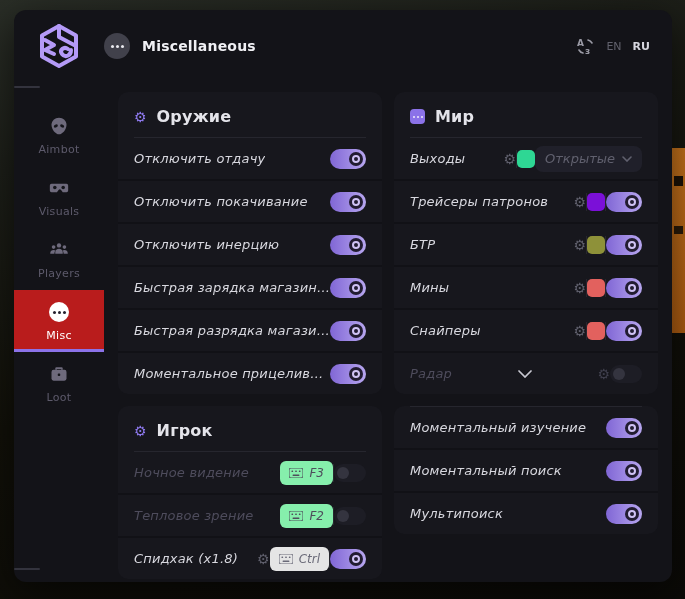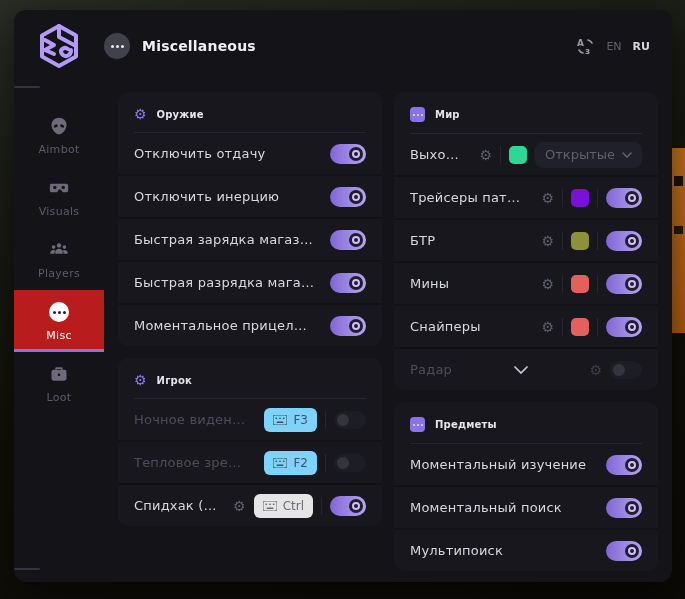--- a/index.html
+++ b/index.html
@@ -53,29 +53,29 @@
     display:flex;align-items:center;justify-content:center;}
   .misc-ic .tridots{color:#24202e;}
   .sb-icon{display:flex;height:20px;align-items:center;}
 
   
   .content{flex:1;min-width:0;display:grid;grid-template-columns:1fr 1fr;
     gap:12px 12px;padding:10px 14px 0 14px;align-content:start;}
   .col{display:flex;flex-direction:column;gap:12px;min-width:0;}
   .card{background:#17171d;border-radius:10px;overflow:hidden;}
   .card-head{display:flex;align-items:center;gap:10px;padding:15px 16px 11px;}
-  .card-title{color:#e4e4ea;font-size:10px;font-weight:bold;letter-spacing:.2px;}
+  .card-title{color:#e4e4ea;font-size:16px;font-weight:bold;letter-spacing:.2px;}
   .gear{font-size:14px;line-height:1;color:#5f5f6c;}
   .gear.purple{color:#8f7af0;}
   .gear.btn{cursor:pointer;}
   .dotbadge{width:15px;height:15px;border-radius:4px;background:#8b72e8;
     display:flex;align-items:center;justify-content:center;}
   .dotbadge .tridots{width:2px;height:2px;box-shadow:-4px 0 0 currentColor,4px 0 0 currentColor;color:#efeafd;}
   .card-divider{height:1px;background:#26262e;margin:0 16px;}
-  .row{height:41px;display:flex;align-items:center;padding:0 16px;gap:8px;}
+  .row{height:41px;display:flex;align-items:center;padding:0 16px;font-style:italic;}
   .row + .row{border-top:2px solid #111116;}
   .row-label{color:#d8d8df;font-size:13px;letter-spacing:.2px;flex:0 1 auto;white-space:nowrap;
     overflow:hidden;text-overflow:ellipsis;}
   .row .spacer{flex:1;}
   .row.dim .row-label{color:#4e4c5c;}
   .row.dim .gear{color:#3f3f4c;}
   .vsep{width:1px;height:18px;background:#27272f;flex:0 0 1px;}
 
   
   .tg{width:36px;height:20px;border-radius:10px;background:#23232d;position:relative;
@@ -84,21 +84,21 @@
     background:#3b3b47;transition:none;}
   .tg.on{background:linear-gradient(90deg,#8066d5,#b7a6ef);}
   .tg.on .knob{left:auto;right:3px;background:#221c31;}
   .tg.on .knob::after{content:"";position:absolute;inset:3px;border:2px solid #cfc2f4;border-radius:50%;box-sizing:border-box;}
   .row.dim .tg{background:#1d1d25;width:32px;flex-basis:32px;height:18px;}
   .row.dim .tg .knob{width:12px;height:12px;background:#34343f;}
 
   
   .keybadge{display:flex;align-items:center;gap:6px;background:#e5e5e5;border-radius:6px;
     height:24px;padding:0 9px;color:#6a6a78;font-size:12px;cursor:pointer;flex:0 0 auto;}
-  .row.dim .keybadge{color:#4e4e5c;background:#7dd3fc;}
+  .row.dim .keybadge{color:#4e4e5c;background:#86efac;}
   .kb-ic{display:flex;}
 
   
   .swatch{width:18px;height:18px;border-radius:5px;flex:0 0 18px;cursor:pointer;}
 
   
   .dropdown{display:flex;align-items:center;gap:7px;background:#20202a;border-radius:8px;
     height:26px;padding:0 10px;color:#60606e;font-size:13px;cursor:pointer;flex:0 0 auto;}
   .dd-chev{display:flex;}
 
@@ -219,20 +219,27 @@
           <div class="card-divider"></div>
 
           <div class="row">
             <span class="row-label">Отключить отдачу</span>
               <span class="spacer"></span>
             <div class="tg on">
                 <div class="knob"></div>
               </div>
           </div>
           <div class="row">
+            <span class="row-label">Отключить покачивание</span>
+              <span class="spacer"></span>
+            <div class="tg on">
+                <div class="knob"></div>
+              </div>
+          </div>
+          <div class="row">
             <span class="row-label">Отключить инерцию</span>
               <span class="spacer"></span>
             <div class="tg on">
                 <div class="knob"></div>
               </div>
           </div>
           <div class="row">
             <span class="row-label">Быстрая зарядка магазинов</span>
               <span class="spacer"></span>
             <div class="tg on">
@@ -411,26 +418,20 @@
                 </svg>
             </span>
             <span class="gear btn">⚙</span>
             <div class="tg">
                 <div class="knob"></div>
               </div>
           </div>
         </div>
 
         <div class="card">
-          <div class="card-head">
-            <span class="dotbadge">
-                <span class="tridots"></span>
-              </span>
-            <span class="card-title">Предметы</span>
-          </div>
           <div class="card-divider"></div>
 
           <div class="row">
             <span class="row-label">Моментальный изучение</span>
               <span class="spacer"></span>
             <div class="tg on">
                 <div class="knob"></div>
               </div>
           </div>
           <div class="row">

